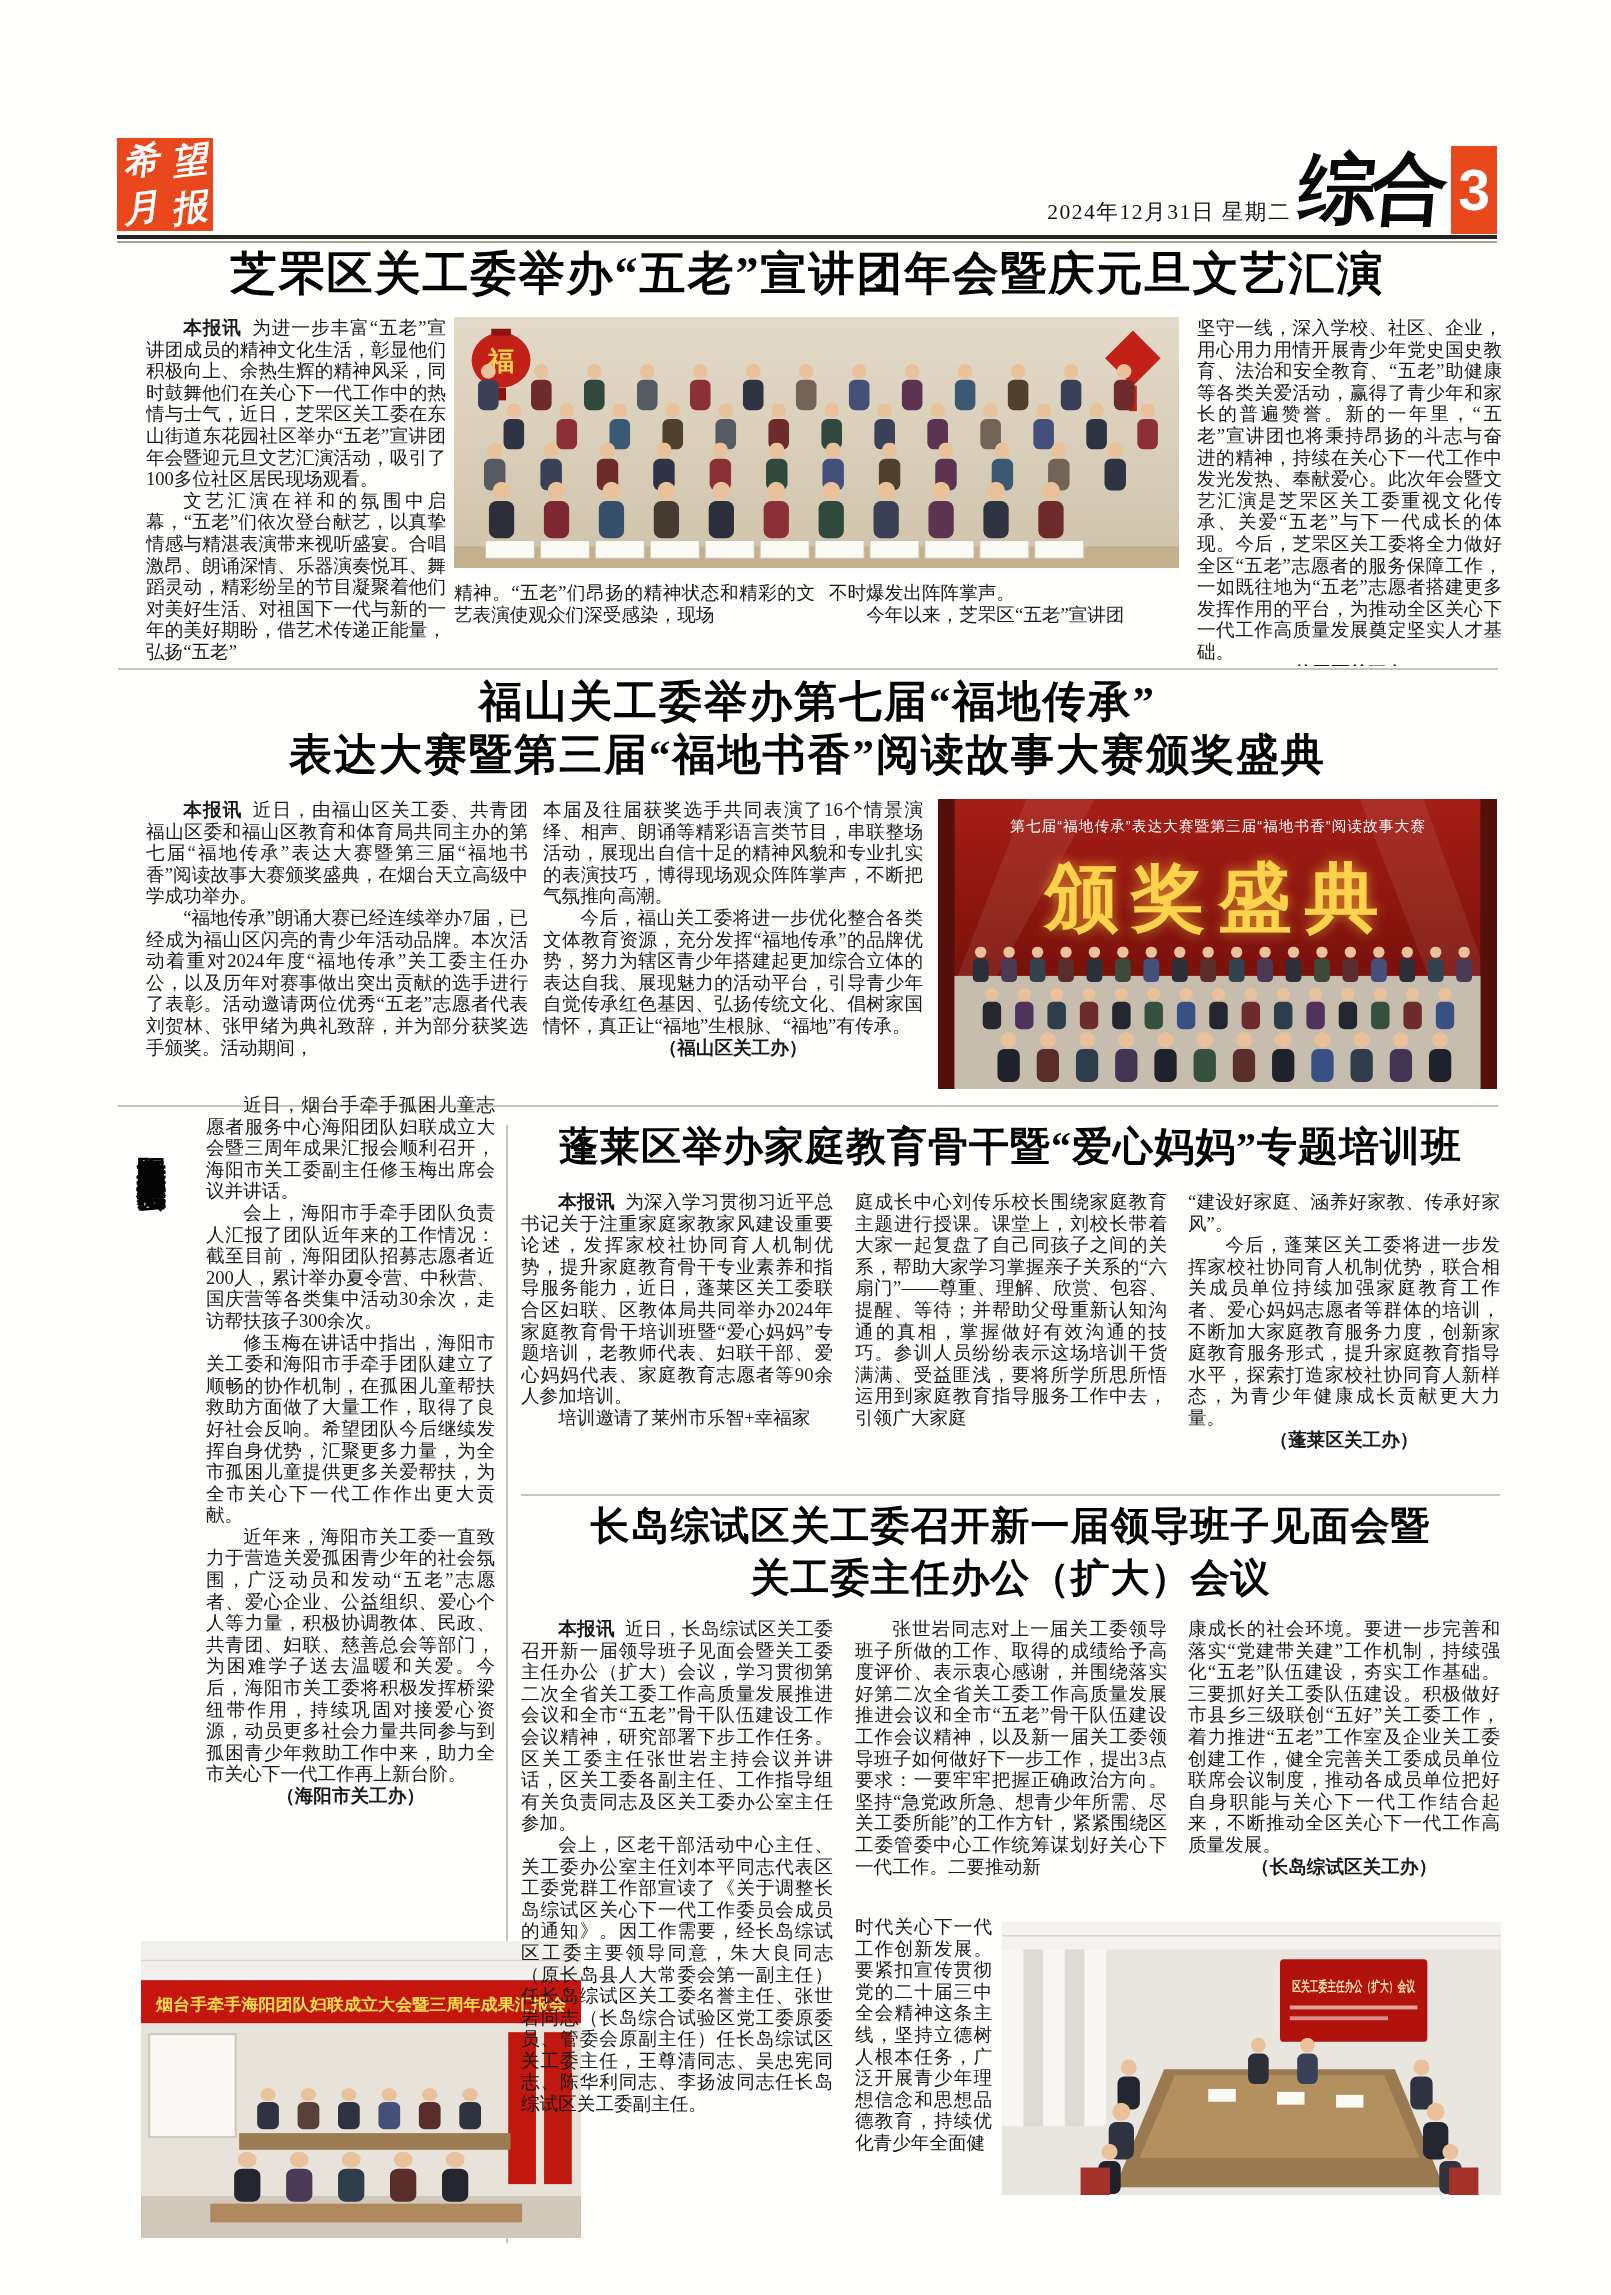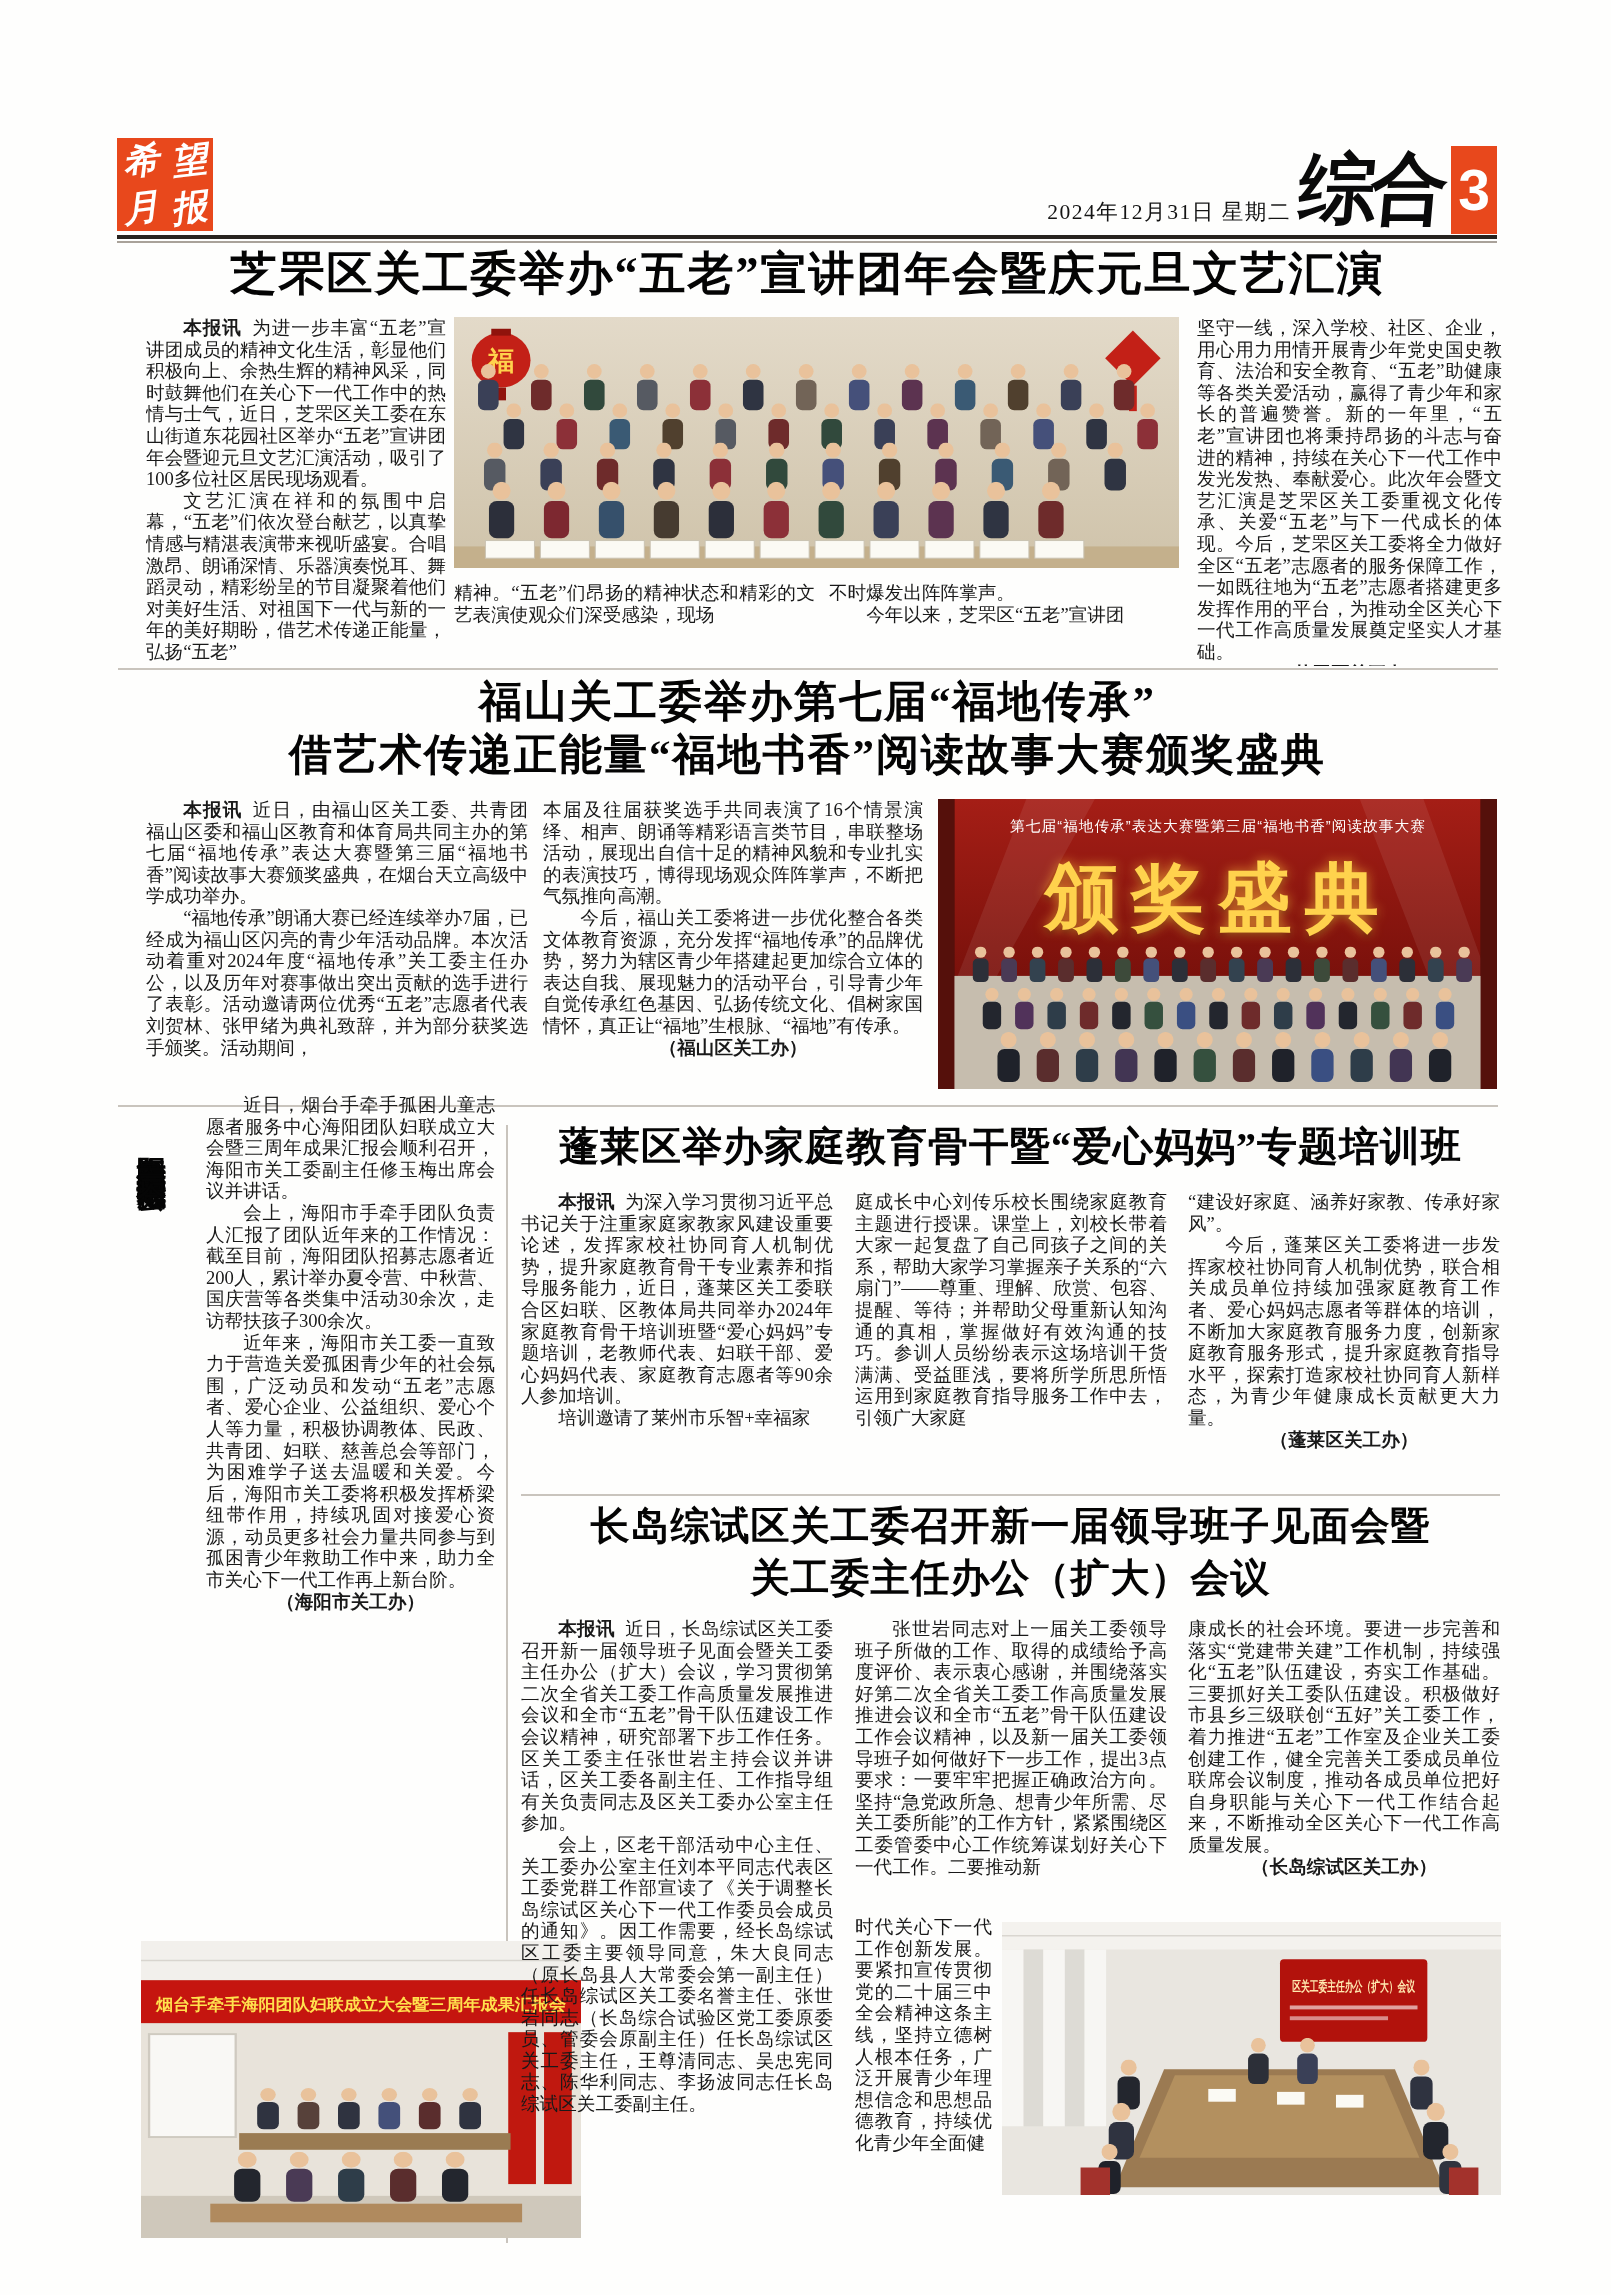--- a/index.html
+++ b/index.html
@@ -202,21 +202,21 @@
     <div class="abs bodycol a1-colR">
       <p class="cont">坚守一线，深入学校、社区、企业，用心用力用情开展青少年党史国史教育、法治和安全教育、“五老”助健康等各类关爱活动，赢得了青少年和家长的普遍赞誉。新的一年里，“五老”宣讲团也将秉持昂扬的斗志与奋进的精神，持续在关心下一代工作中发光发热、奉献爱心。此次年会暨文艺汇演是芝罘区关工委重视文化传承、关爱“五老”与下一代成长的体现。今后，芝罘区关工委将全力做好全区“五老”志愿者的服务保障工作，一如既往地为“五老”志愿者搭建更多发挥作用的平台，为推动全区关心下一代工作高质量发展奠定坚实人才基础。</p>
       <p class="byline">（芝罘区关工办）</p>
     </div>
   </div>
 
   <div class="abs hr d1"></div>
 
   <div>
     <div class="abs headline t-a2a">福山关工委举办第七届“福地传承”</div>
-    <div class="abs headline t-a2b">借艺术传递正能量“福地书香”阅读故事大赛颁奖盛典</div>
+    <div class="abs headline t-a2b">表达大赛暨第三届“福地书香”阅读故事大赛颁奖盛典</div>
 
     <div class="abs bodycol a2-col1">
       <p><b class="lead">本报讯</b><span>近日，由福山区关工委、共青团福山区委和福山区教育和体育局共同主办的第七届“福地传承”表达大赛暨第三届“福地书香”阅读故事大赛颁奖盛典，在烟台天立高级中学成功举办。</span></p>
       <p>“福地传承”朗诵大赛已经连续举办7届，已经成为福山区闪亮的青少年活动品牌。本次活动着重对2024年度“福地传承”关工委主任办公，以及历年对赛事做出突出贡献的选手进行了表彰。活动邀请两位优秀“五老”志愿者代表刘贺林、张甲绪为典礼致辞，并为部分获奖选手颁奖。活动期间，</p>
     </div>
     <div class="abs bodycol a2-col2">
       <p class="cont">本届及往届获奖选手共同表演了16个情景演绎、相声、朗诵等精彩语言类节目，串联整场活动，展现出自信十足的精神风貌和专业扎实的表演技巧，博得现场观众阵阵掌声，不断把气氛推向高潮。</p>
       <p>今后，福山关工委将进一步优化整合各类文体教育资源，充分发挥“福地传承”的品牌优势，努力为辖区青少年搭建起更加综合立体的表达自我、展现魅力的活动平台，引导青少年自觉传承红色基因、弘扬传统文化、倡树家国情怀，真正让“福地”生根脉、“福地”有传承。</p>
       <p class="byline">（福山区关工办）</p>
     </div>
@@ -293,20 +293,21 @@
   </div>
 
   <div class="abs hr d2"></div>
   <div class="abs vr dv"></div>
 
   <div>
     <div class="abs vtitle">海阳市关工委领导出席海阳市手牵手团队三周年成果汇报会</div>
     <div class="abs bodycol a3-body">
       <p>近日，烟台手牵手孤困儿童志愿者服务中心海阳团队妇联成立大会暨三周年成果汇报会顺利召开，海阳市关工委副主任修玉梅出席会议并讲话。</p>
       <p>会上，海阳市手牵手团队负责人汇报了团队近年来的工作情况：截至目前，海阳团队招募志愿者近200人，累计举办夏令营、中秋营、国庆营等各类集中活动30余次，走访帮扶孩子300余次。</p>
+      <p>修玉梅在讲话中指出，海阳市关工委和海阳市手牵手团队建立了顺畅的协作机制，在孤困儿童帮扶救助方面做了大量工作，取得了良好社会反响。希望团队今后继续发挥自身优势，汇聚更多力量，为全市孤困儿童提供更多关爱帮扶，为全市关心下一代工作作出更大贡献。</p>
       <p>近年来，海阳市关工委一直致力于营造关爱孤困青少年的社会氛围，广泛动员和发动“五老”志愿者、爱心企业、公益组织、爱心个人等力量，积极协调教体、民政、共青团、妇联、慈善总会等部门，为困难学子送去温暖和关爱。今后，海阳市关工委将积极发挥桥梁纽带作用，持续巩固对接爱心资源，动员更多社会力量共同参与到孤困青少年救助工作中来，助力全市关心下一代工作再上新台阶。</p>
       <p class="byline">（海阳市关工办）</p>
     </div>
 
     <div class="abs photo a3-photo">
       <svg viewBox="0 0 762 606" preserveAspectRatio="none">
         <rect x="0" y="0" width="762" height="80" fill="#f2f0ec"></rect>
         <line x1="0" y1="40" x2="762" y2="40" stroke="#d8d5cf" stroke-width="3"></line>
         <rect x="0" y="80" width="762" height="88" style="fill:var(--led-red,#c5150f)"></rect>
         <text x="381" y="140" font-size="33" font-weight="bold" text-anchor="middle" fill="#ffe14d" textLength="710" lengthAdjust="spacingAndGlyphs">烟台手牵手海阳团队妇联成立大会暨三周年成果汇报会</text>

